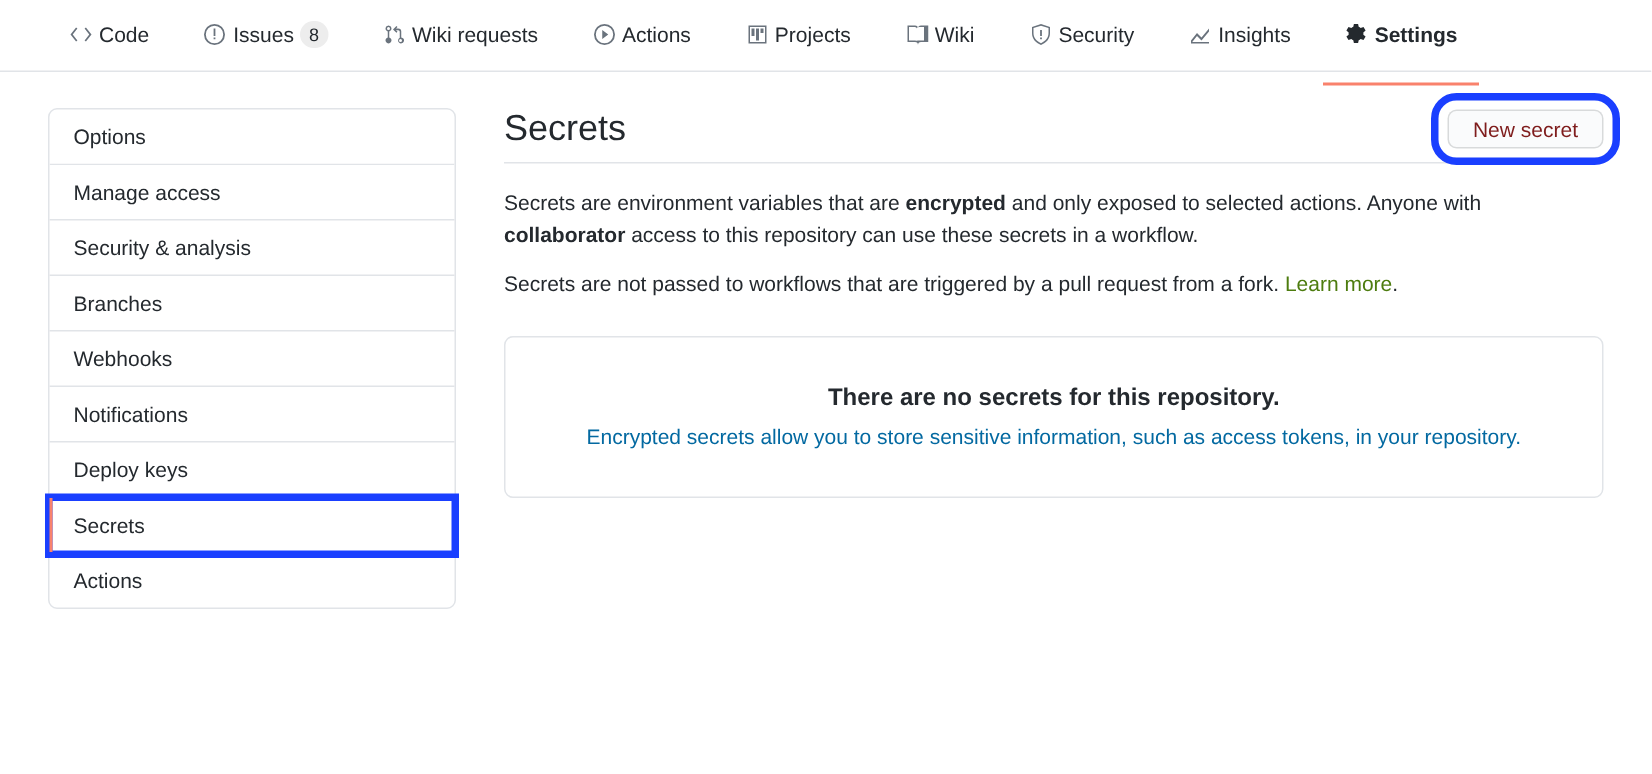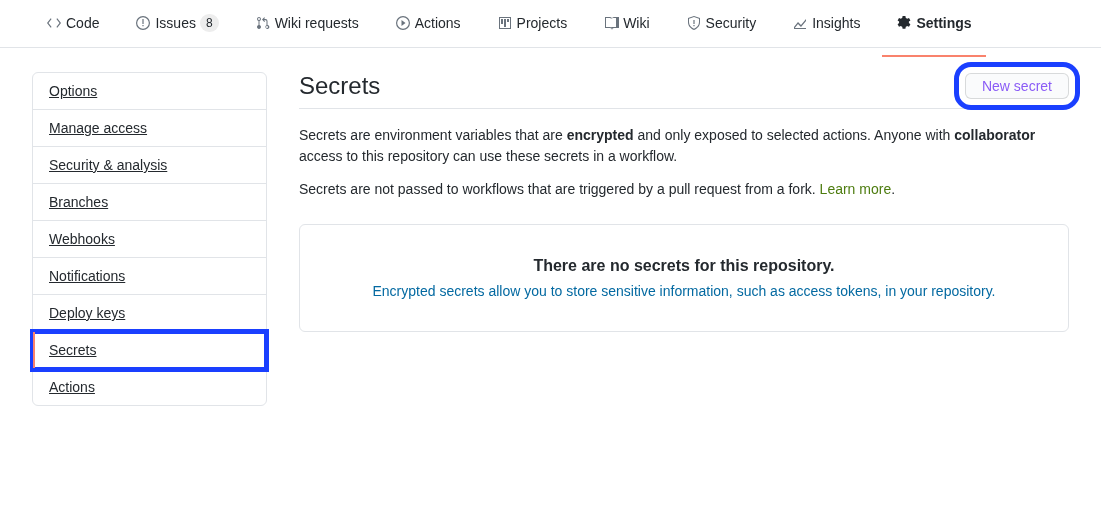--- a/index.html
+++ b/index.html
@@ -44,23 +44,22 @@
     font-size: 12px;
     line-height: 18px;
     color: #24292e;
   }
   .layout {
     display: flex;
     padding: 24px 32px;
     gap: 32px;
   }
   .sidebar {
-    width: 235px;
+    width: 272px;
     flex-shrink: 0;
-    text-decoration: underline;
   }
   .menu {
     border: 1px solid #e1e4e8;
     border-radius: 6px;
     list-style: none;
     margin: 0;
     padding: 0;
   }
   .menu-item {
     display: block;
@@ -94,21 +93,21 @@
     margin: 0;
   }
   .btn {
     background: #fafbfc;
     border: 1px solid rgba(27,31,35,0.15);
     border-radius: 6px;
     padding: 4px 16px;
     font-size: 14px;
     font-weight: 500;
     cursor: pointer;
-    color: #8b5cf6;
+    color: #7f1d1d;
   }
   .desc { margin: 0 0 12px 0; line-height: 1.5; }
   .desc a { color: #4d7c0f; text-decoration: none; cursor:pointer; }
   .blank-box {
     border: 1px solid #e1e4e8;
     border-radius: 6px;
     text-align: center;
     padding: 32px 24px;
     margin-top: 24px;
   }

